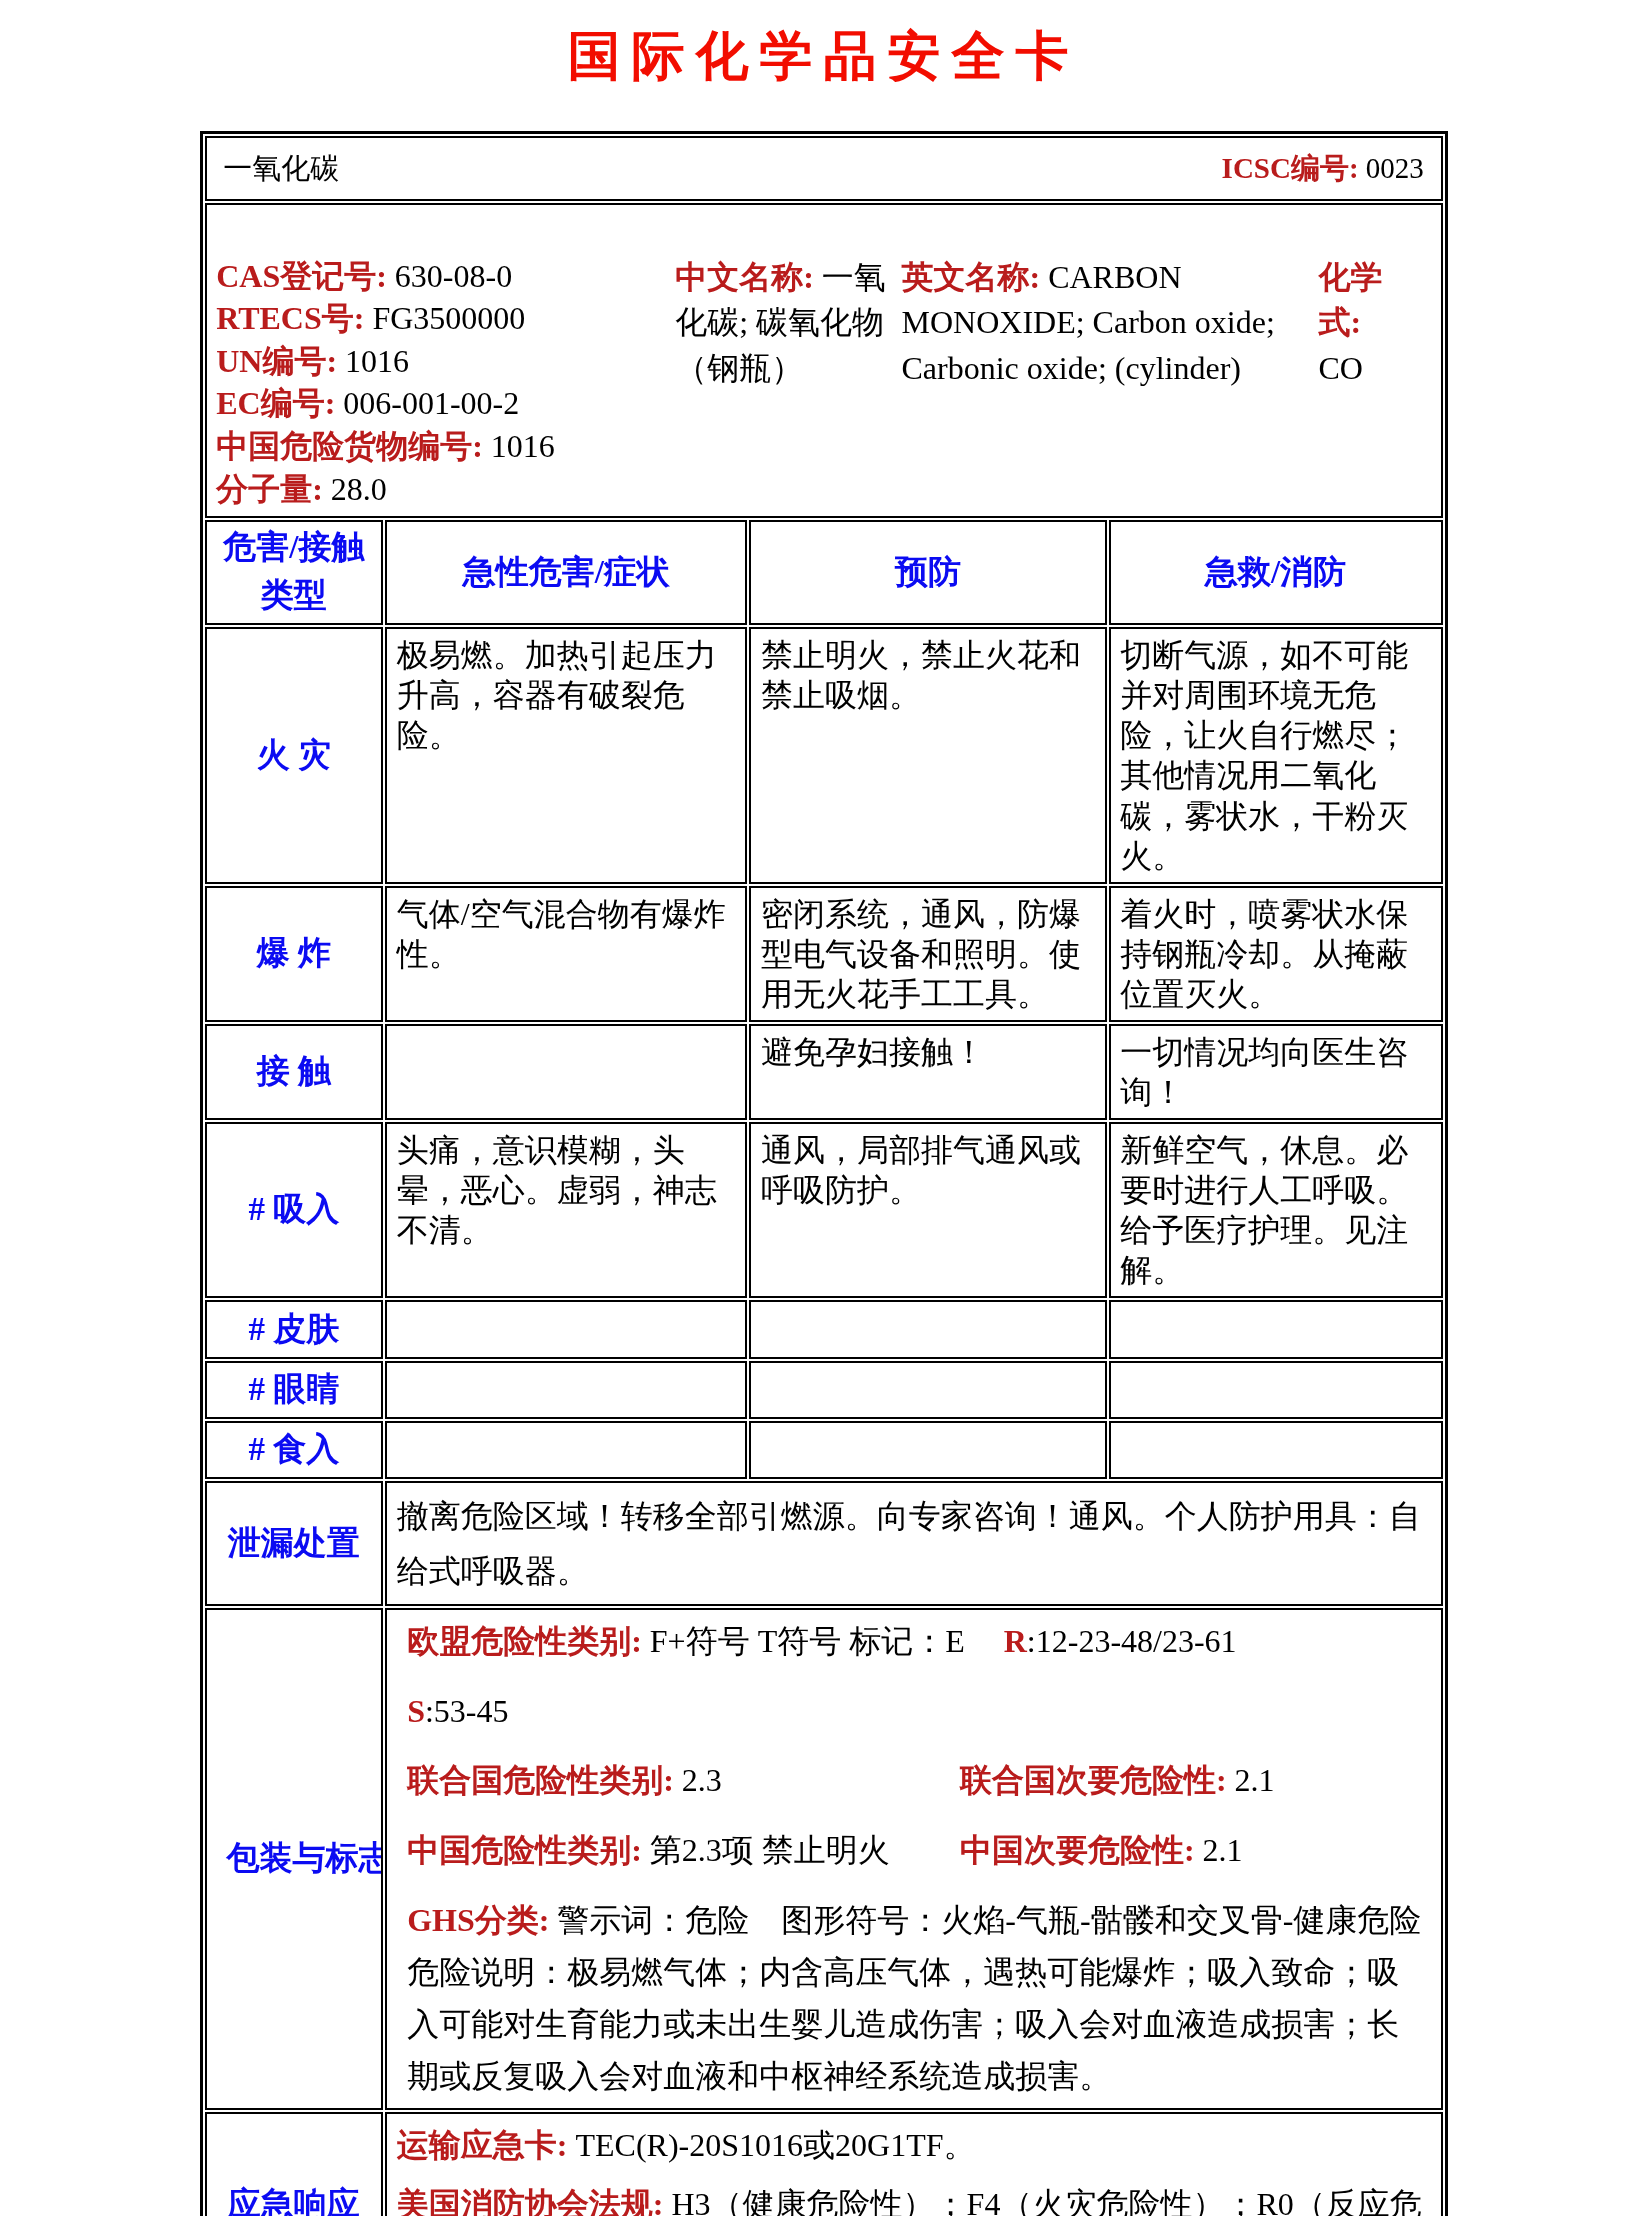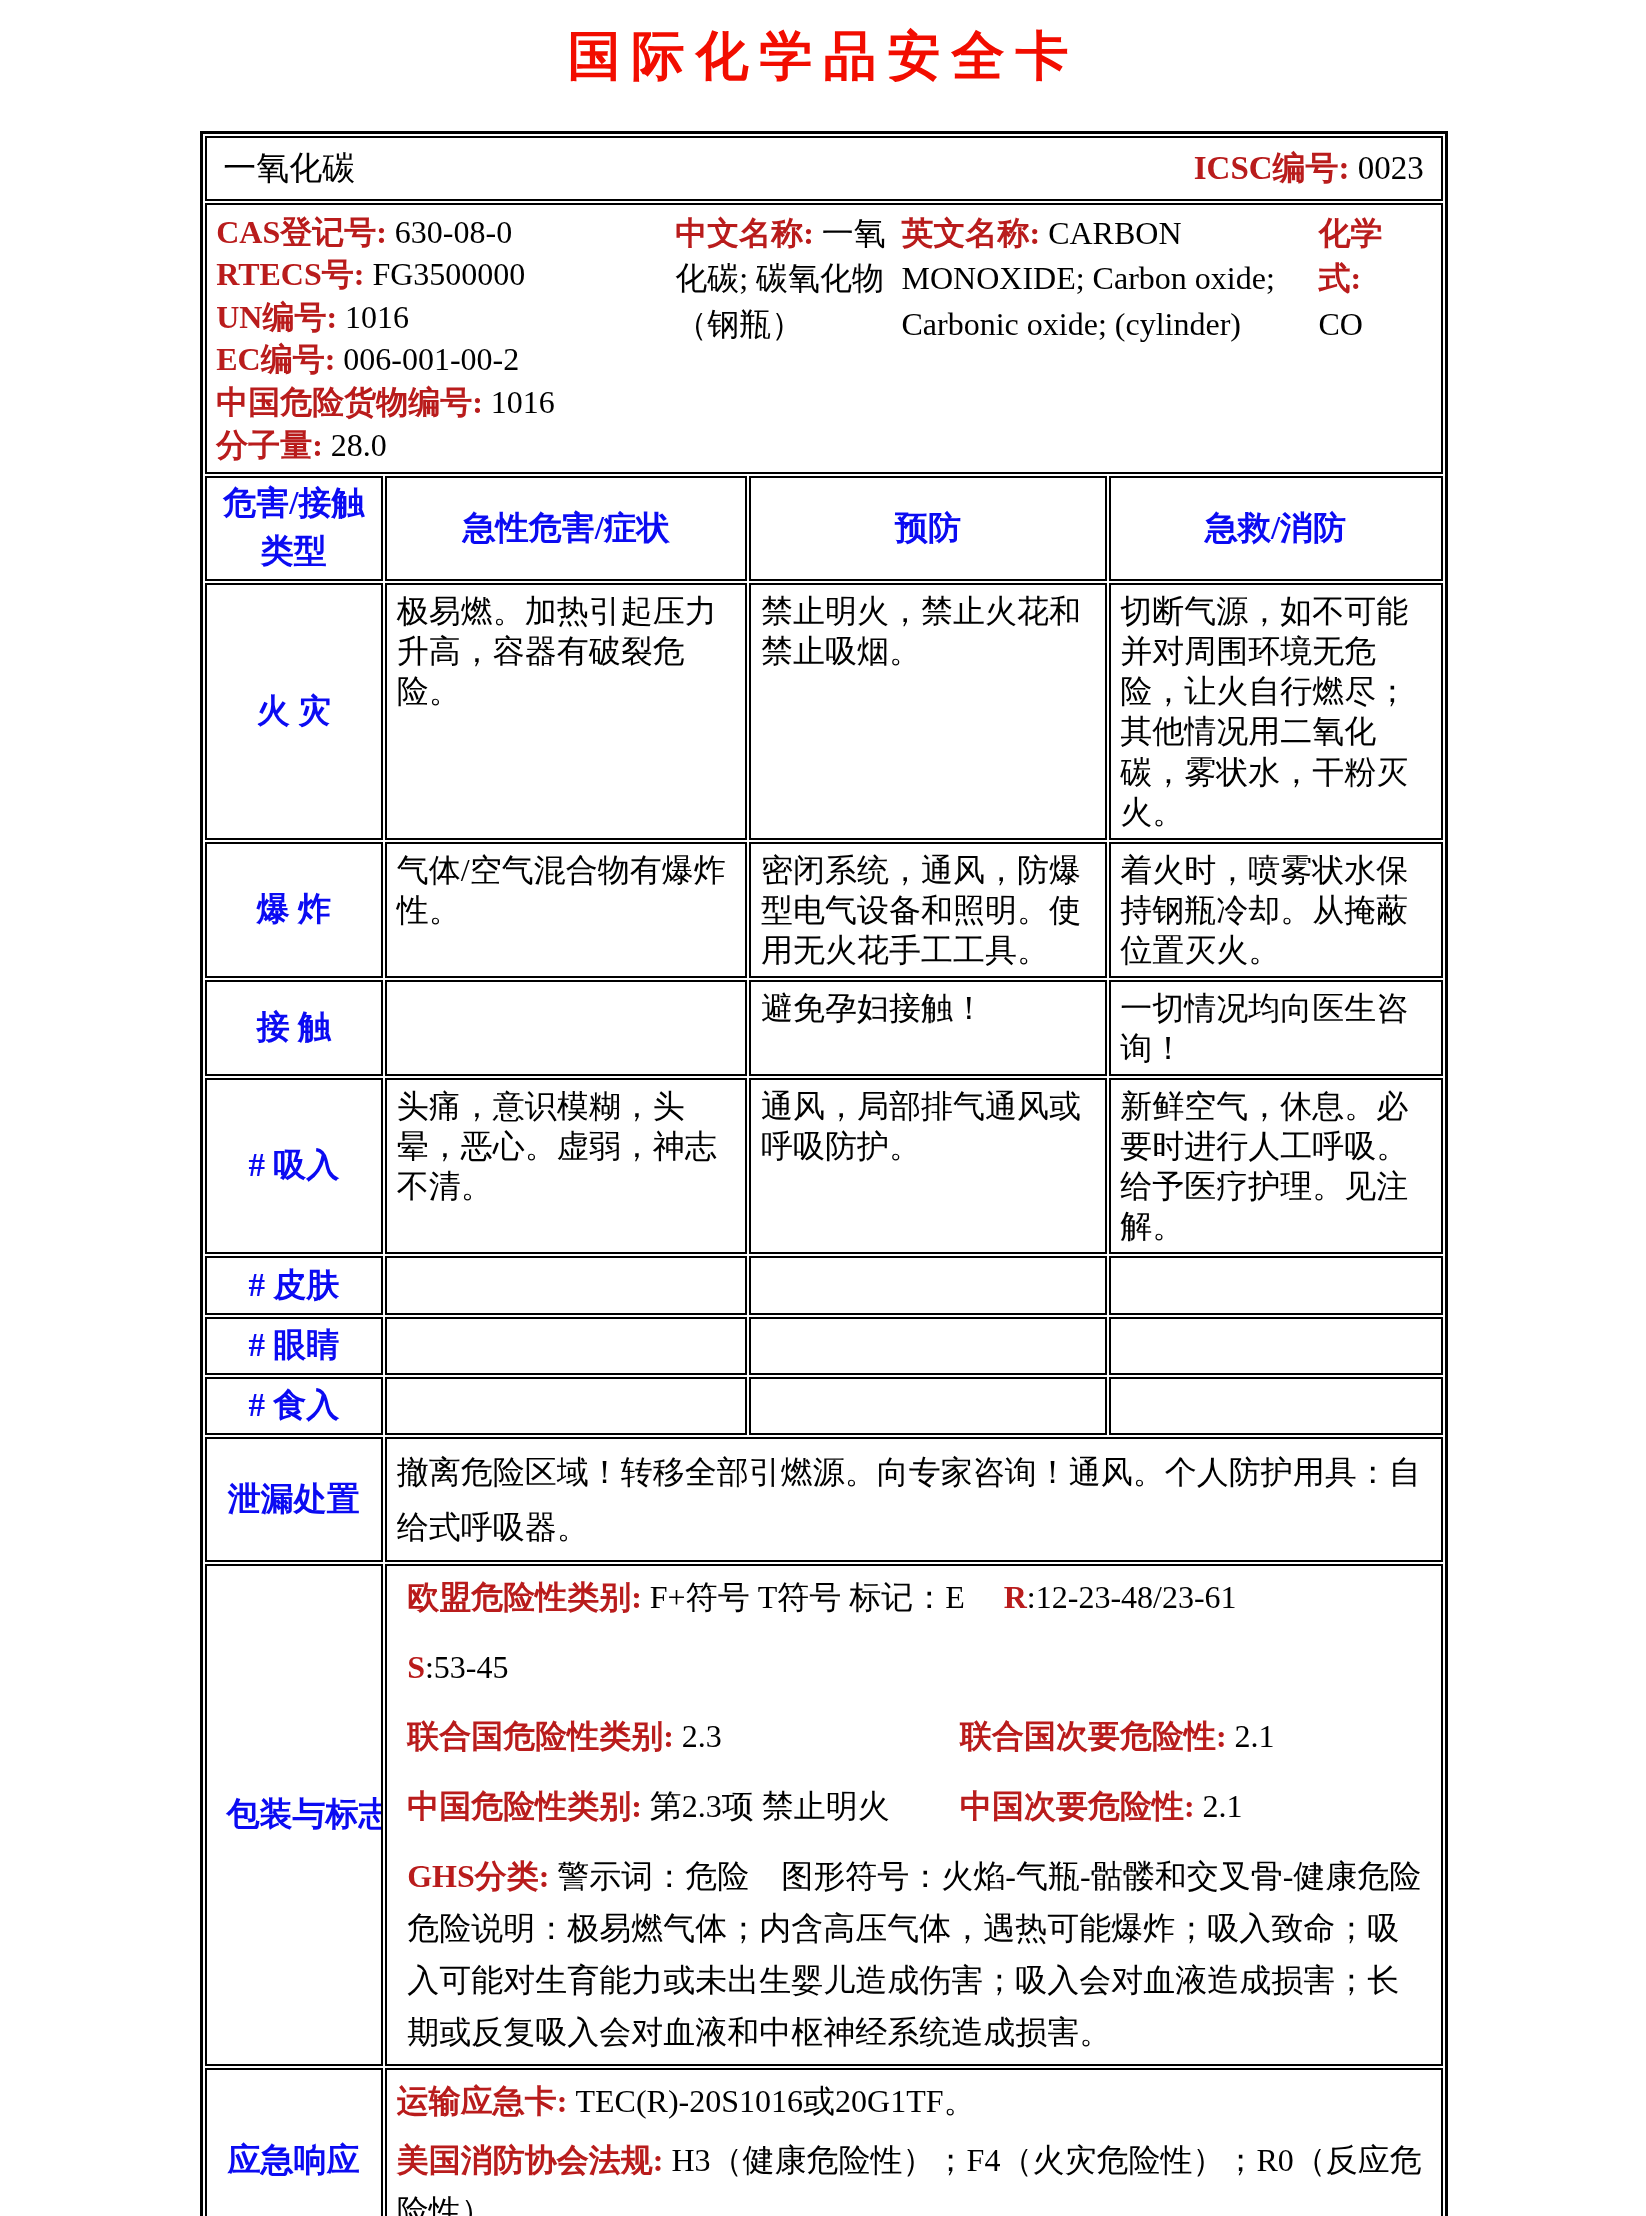--- a/index.html
+++ b/index.html
@@ -31,22 +31,22 @@
   tr.h-ids td{height:252px;}
   tr.h-hdr td{height:85px;}
   tr.h-fire td{height:203px;}
   tr.h-expl td{height:117px;}
   tr.h-cont td{height:75px;}
   tr.h-inh td{height:131px;}
   tr.h-sm td{height:43px;}
   tr.h-spill td{height:92px;}
   tr.h-pack td{height:426px;padding-left:20px;}
   tr.h-emer td{height:147px;}
-  .name-row{display:flex;justify-content:space-between;align-items:flex-start;font-size:33px;padding:0 7px;}
-  .ids-flex{display:flex;height:100%;}
+  .name-row{display:flex;justify-content:space-between;align-items:flex-start;font-size:29px;padding:0 7px;}
+  .ids-flex{display:flex;height:100%;margin-top:44px;}
   .ids-left{flex:0 0 459px;}
   .ids-left p{margin:0;line-height:1.33;white-space:nowrap;}
   .ids-right{flex:1;max-width:709px;display:flex;flex-direction:row;justify-content:space-between;}
   .ids-right p{margin:0;line-height:1.42;}
   .body-cell{vertical-align:top;}
   .spill-cell{line-height:1.72;}
   .pack-cell p{margin:0 0 18px 0;line-height:1.62;}
   .pack-cell p:last-child{margin-bottom:0;}
   .two-col{display:flex;}
   .col-a{flex:0 0 54%;}

